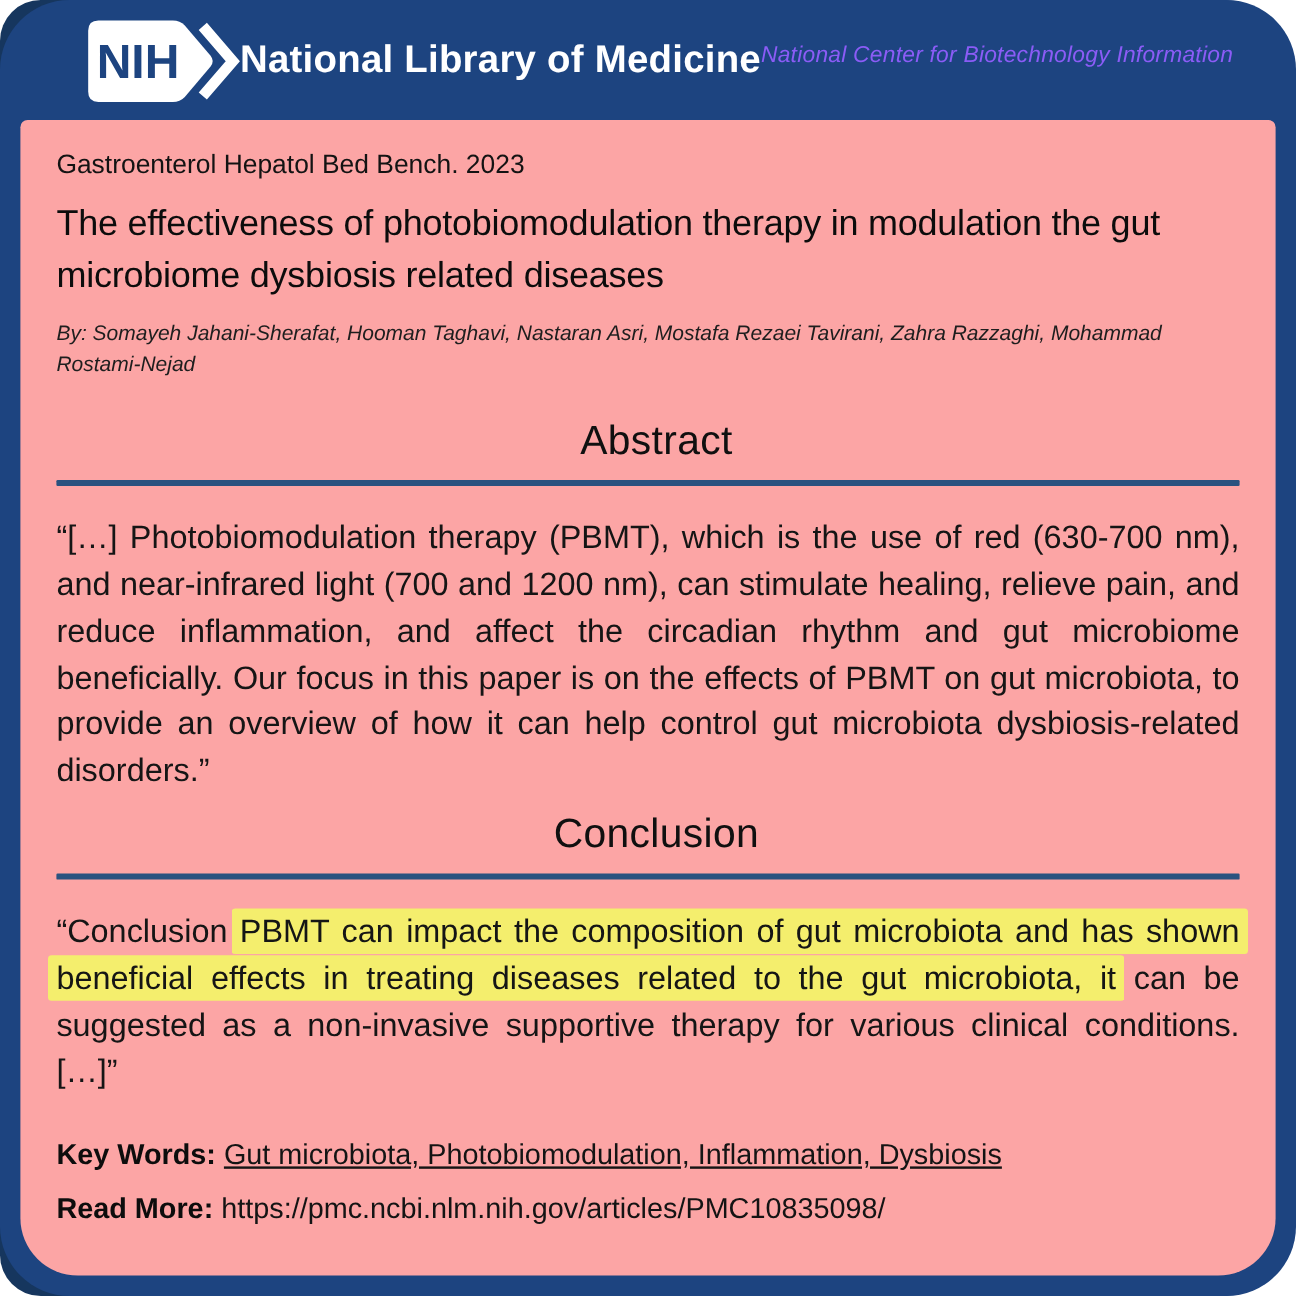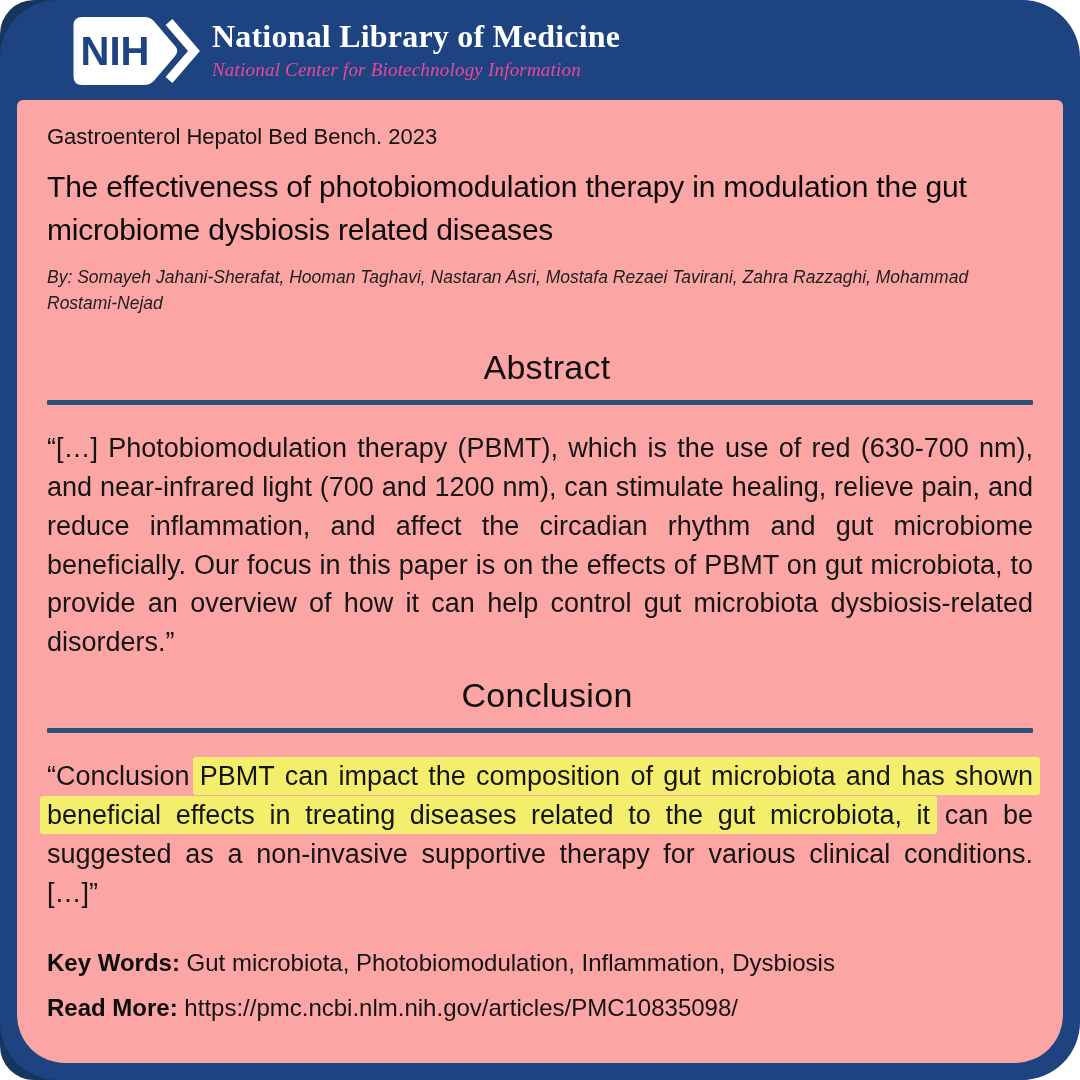--- a/index.html
+++ b/index.html
@@ -27,30 +27,30 @@
 
   
   .header {
     position: absolute;
     left: 0; top: 0; right: 0; height: 100px;
     display: flex;
     align-items: center;
     padding-left: 72px;
   }
   .nih-logo { width: 128px; height: 70px; flex: 0 0 auto; margin-top: 2px; }
-  .nlm-text { margin-left: 12px; display: flex; flex-direction: column; font-family: Liberation Serif, serif; }
+  .nlm-text { display: flex; flex-direction: row; }
   .nlm-title {
     color: #ffffff;
     font-size: 32px;
     font-weight: 700;
     letter-spacing: 0.2px;
     line-height: 1.1;
   }
   .nlm-subtitle {
-    color: #ec4899;
+    color: #8b5cf6;
     font-size: 19px;
     font-style: italic;
     font-weight: 400;
     margin-top: 4px;
     letter-spacing: 0.2px;
   }
 
   
   .content-card {
     position: absolute;
@@ -119,21 +119,21 @@
   }
 
   .meta-line {
     font-size: 24px;
     color: #141414;
     line-height: 1.3;
   }
   .meta-line.keywords { margin-top: 34px; }
   .meta-line.readmore { margin-top: 14px; }
   .meta-label { font-weight: 700; color: #0d0d0d; }
-  .meta-value { font-weight: 400; }
+  .meta-value { font-weight: 400; text-decoration: underline; }
   .readmore-url { color: #141414; text-decoration: none; cursor: pointer; }
 </style>
 </head>
 <body>
 
 <div class="accent-layer"></div>
 <div class="brand-panel"></div>
 
 <div class="header">
   <svg class="nih-logo" viewBox="0 0 128 70" aria-hidden="true">

